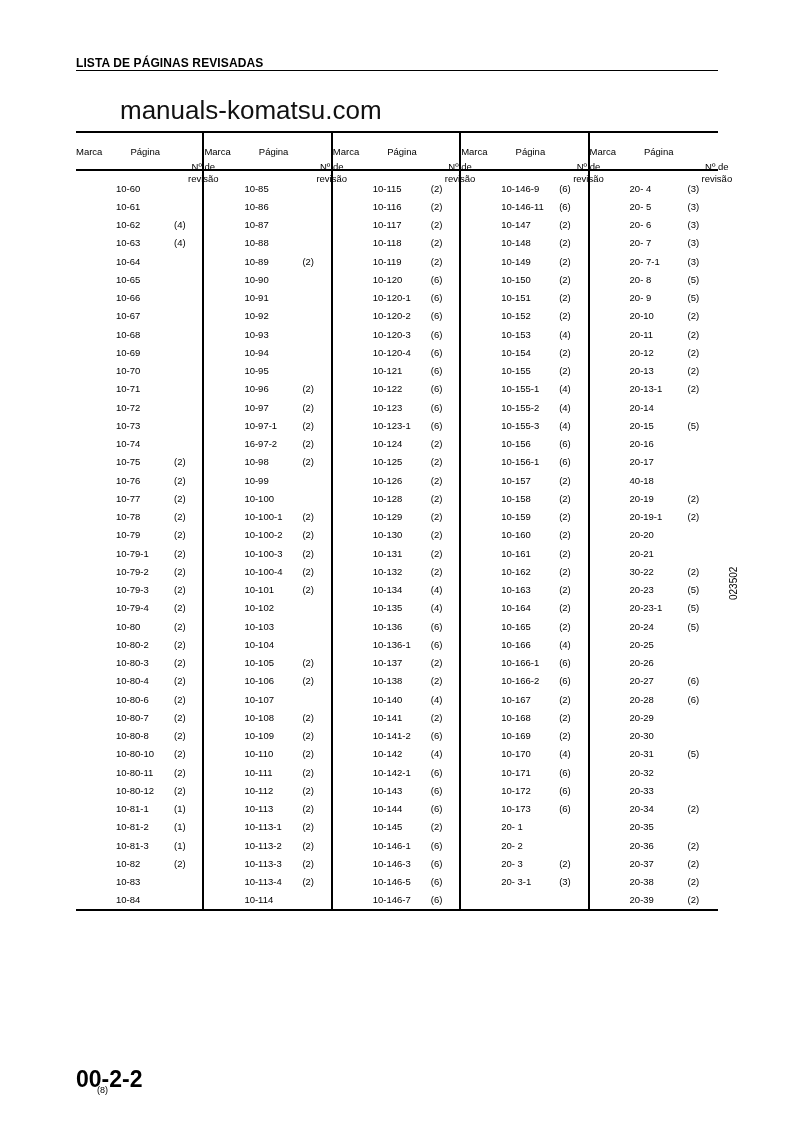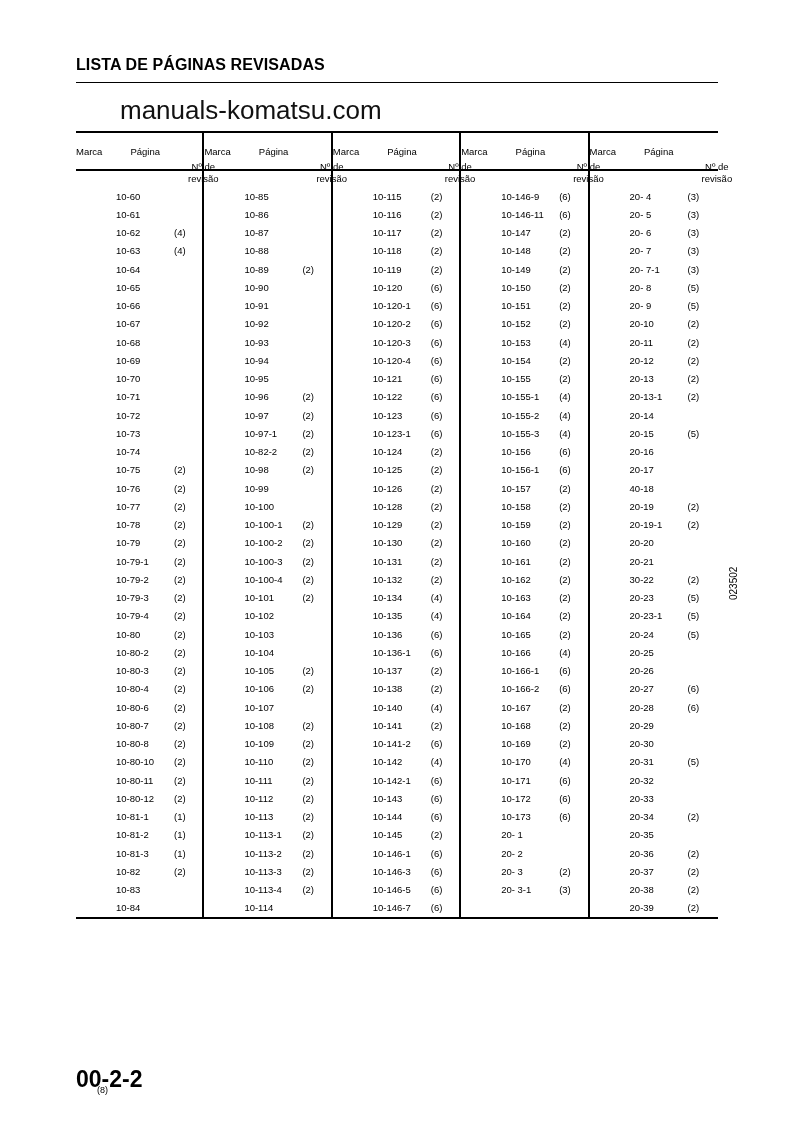--- a/index.html
+++ b/index.html
@@ -2,22 +2,22 @@
 <html><head>
   <meta charset="utf-8">
   <style>
     html, body { margin: 0; padding: 0; background: #ffffff; }
     body {
       width: 794px; height: 1123px; position: relative; overflow: hidden;
       font-family: "Liberation Sans", sans-serif; color: #000;
     }
     .page-header {
       position: absolute; left: 76px; top: 56px; width: 642px;
-      font-weight: bold; font-size: 16px; letter-spacing: 0.1px;
-      padding-bottom: 8px; border-bottom: 1px solid #000;
+      font-weight: bold; font-size: 12px; letter-spacing: 0.1px;
+      padding-bottom: 0; border-bottom: 1px solid #000;
     }
     .watermark {
       position: absolute; left: 120px; top: 95px;
       font-size: 26px; color: #111;
     }
     .rev-table {
       position: absolute; left: 76px; top: 131px; width: 642px;
       border-top: 2px solid #000; border-bottom: 2px solid #000;
       display: flex;
     }
@@ -26,21 +26,21 @@
       border-right: 2px solid #000;
     }
     .col-group:last-child { border-right: none; }
     .group-head {
       height: 36px; display: flex; align-items: center;
       border-bottom: 2px solid #000; font-size: 9.5px; gap: 28px;
     }
     .h-marca { width: 42px; text-align: center; }
     .h-pagina { width: 48px; text-align: right; }
     .h-rev { width: 38px; text-align: center; line-height: 12px; margin-top: 44px; }
-    .rows { padding-top: 16px; }
+    .rows { padding-top: 8px; }
     .row {
       height: 18.25px; display: flex; align-items: center; font-size: 9.5px;
     }
     .c-marca { width: 40px; }
     .c-pagina { width: 58px; padding-left: 0px; }
     .c-rev { width: 28px; }
     .side-code {
       position: absolute; left: 728px; top: 548px;
       font-size: 10px; transform: rotate(-90deg); transform-origin: left top;
       width: 60px; top: 600px;
@@ -341,21 +341,21 @@
           <span class="c-pagina">10-97</span>
           <span class="c-rev">(2)</span>
         </div>
         <div class="row">
           <span class="c-marca"></span>
           <span class="c-pagina">10-97-1</span>
           <span class="c-rev">(2)</span>
         </div>
         <div class="row">
           <span class="c-marca"></span>
-          <span class="c-pagina">10-82-2</span>
+          <span class="c-pagina">16-97-2</span>
           <span class="c-rev">(2)</span>
         </div>
         <div class="row">
           <span class="c-marca"></span>
           <span class="c-pagina">10-98</span>
           <span class="c-rev">(2)</span>
         </div>
         <div class="row">
           <span class="c-marca"></span>
           <span class="c-pagina">10-99</span>

